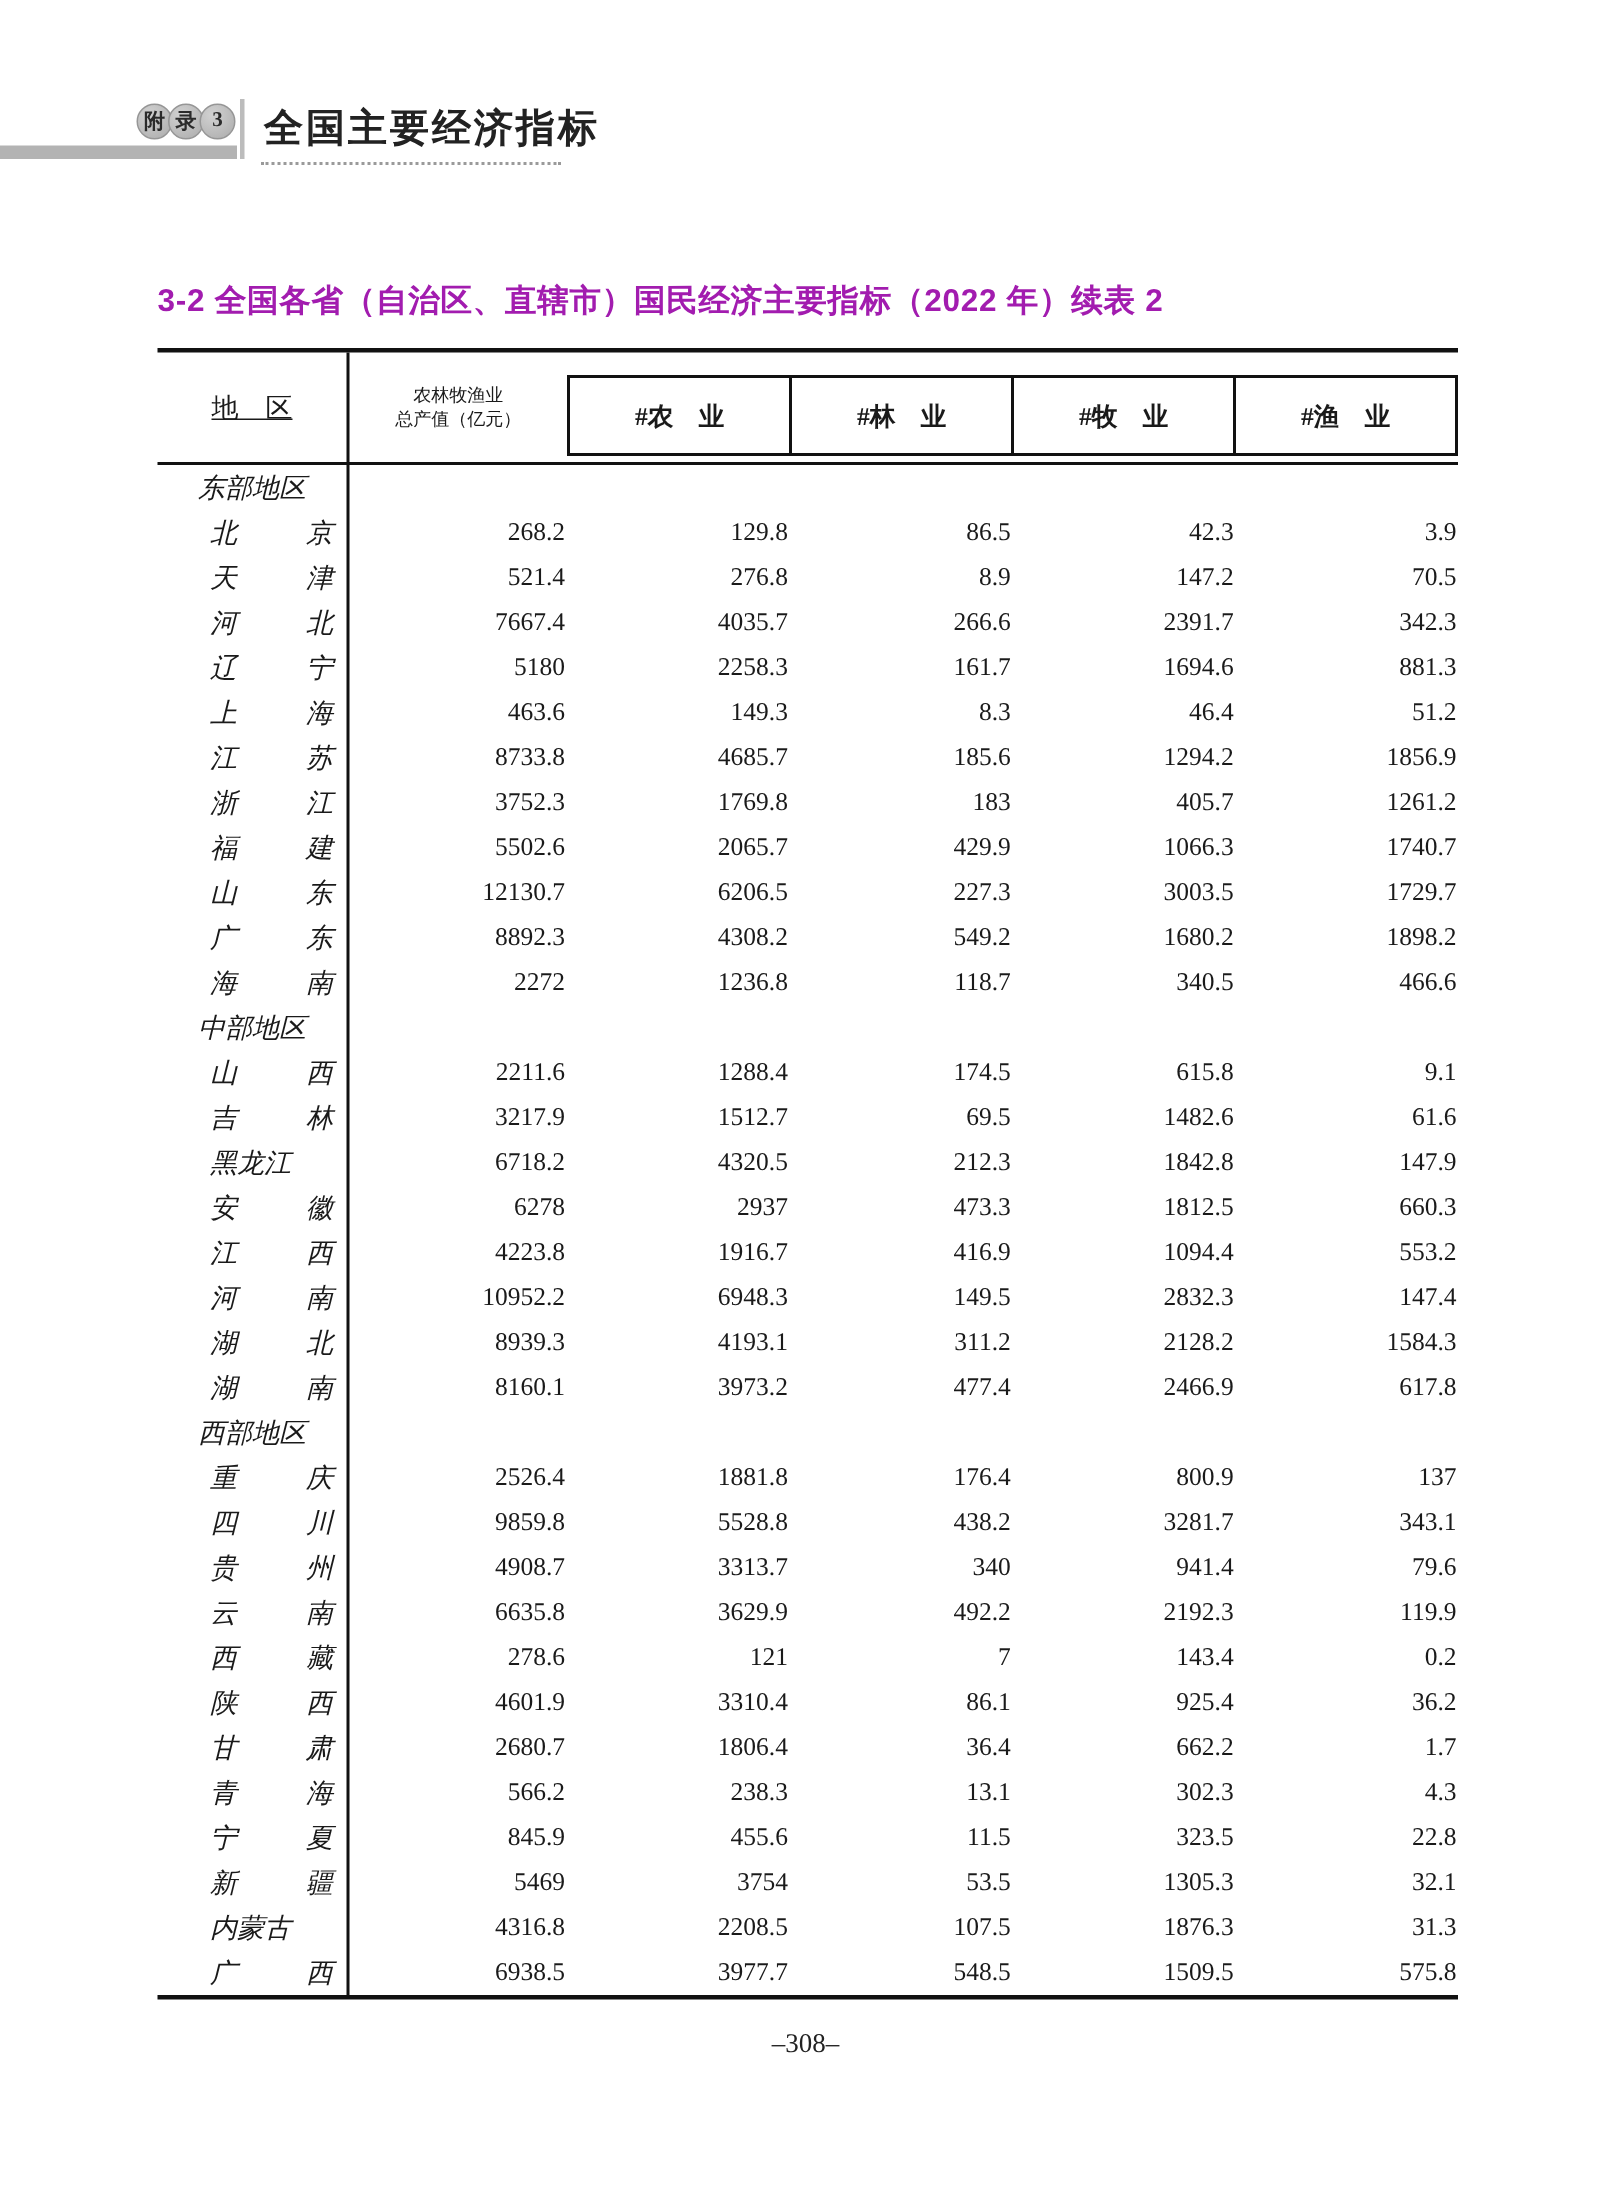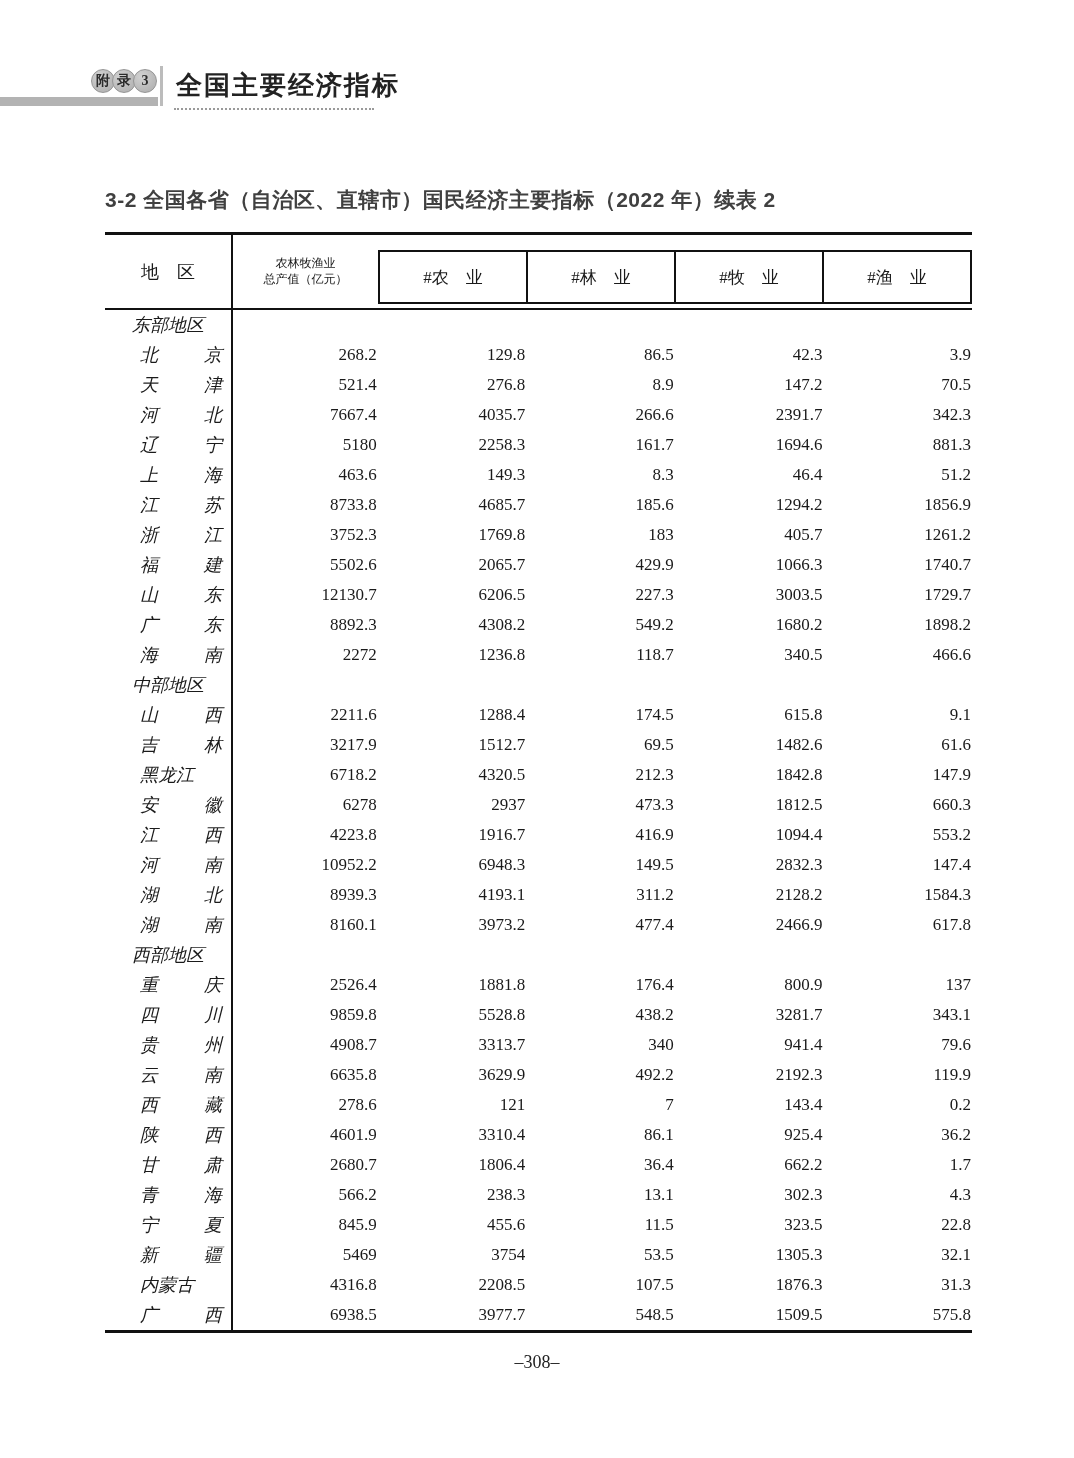--- a/index.html
+++ b/index.html
@@ -43,50 +43,51 @@
   }
   .head-underline{
     position:absolute;left:174px;top:108px;width:200px;height:0;
     border-bottom:2px dotted #9a9a9a;
   }
 
   
   .table-title{
     position:absolute;left:105px;top:186px;margin:0;
     font-family:"Liberation Sans", sans-serif;
-    font-size:21px;font-weight:bold;color:#404040;
+    font-size:21px;font-weight:bold;color:#a21caf;
     letter-spacing:0.5px;
   }
 
   
   .stat-table{
     position:absolute;left:105px;top:232px;width:867px;
     border-top:3px solid #111;
     border-bottom:3px solid #111;
     box-sizing:border-box;
   }
   .thead{
     display:flex;height:75px;
     border-bottom:2px solid #111;
     box-sizing:border-box;
   }
   .th-region{
     width:128px;box-sizing:border-box;
     border-right:2px solid #111;
     display:flex;align-items:center;justify-content:center;
     font-size:18px;
+    text-decoration:underline;
   }
   .th-total{
     width:145px;box-sizing:border-box;
     display:flex;align-items:center;justify-content:center;
     text-align:center;font-size:12px;line-height:1.3;
     white-space:pre-line;
   }
   .th-subs{
-    flex:1;position:relative;
+    flex:1;position:relative;font-weight:bold;
   }
   .sub-box{
     position:absolute;left:0;right:0;top:15px;height:54px;
     border:2px solid #111;box-sizing:border-box;
     display:flex;
   }
   .sub-cell{
     flex:1;display:flex;align-items:center;justify-content:center;
     font-size:17px;box-sizing:border-box;
   }

